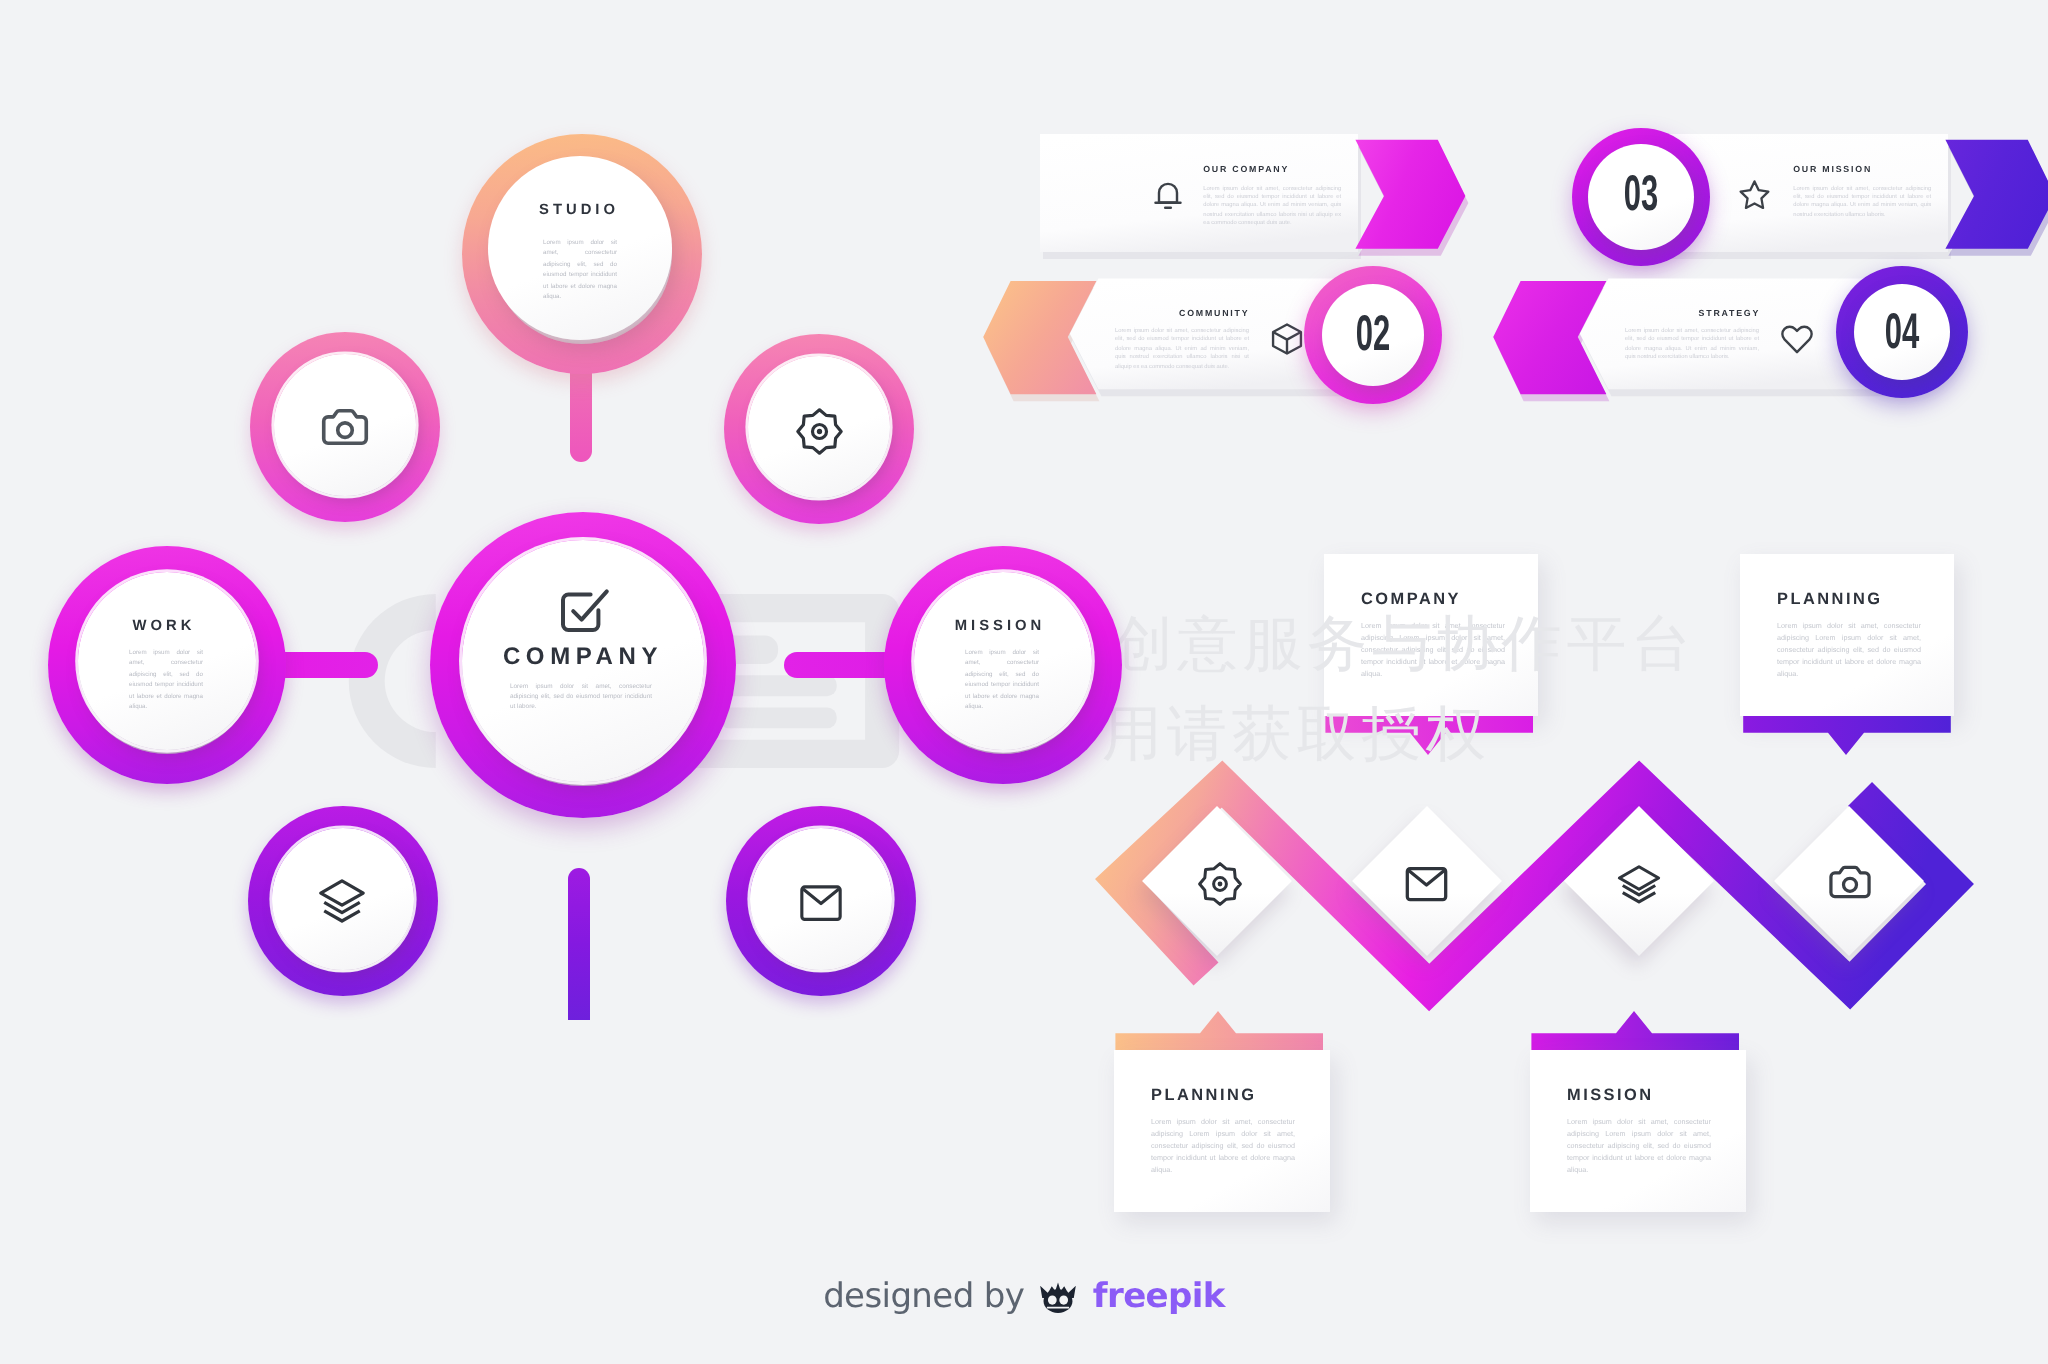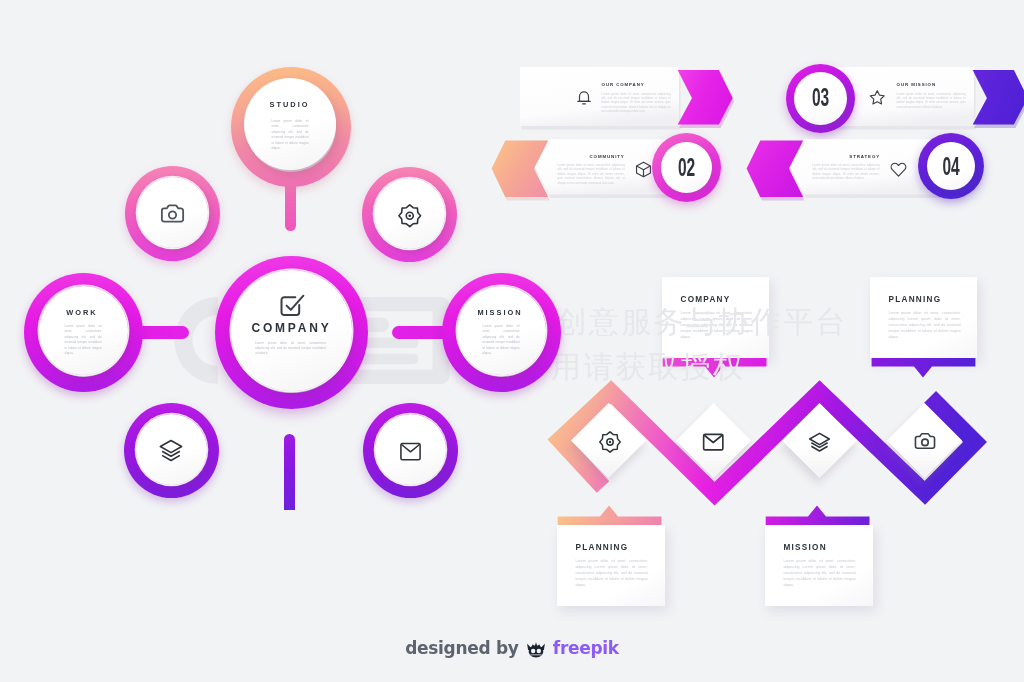--- a/index.html
+++ b/index.html
@@ -34,21 +34,21 @@
   .num-txt{position:absolute;left:0;right:0;text-align:center;font-weight:700;color:#2e333c;}
 
   
   .card{position:absolute;background:#fff;}
   .card-title{position:absolute;font-weight:700;color:#2e333c;}
   .card-body{position:absolute;color:#c5c8cf;}
 
   
   #freepik{position:absolute;left:0;right:0;top:638px;text-align:center;
       font-family:"DejaVu Sans",sans-serif;font-size:17px;color:#4b5563;letter-spacing:-.3px;}
-  #freepik .fp-pre{font-weight:700;color:#5c6470;}
+  #freepik .fp-pre{font-weight:400;color:#5c6470;}
   #freepik .fp-brand{font-weight:700;color:#8b5cf6;}
 </style>
 </head>
 <body>
 
 <div id="stage">
 
 <div id="watermark">
   <svg id="wm-logo" style="z-index:1" viewBox="0 0 290 92">
     <g fill="#e6e7ea">

